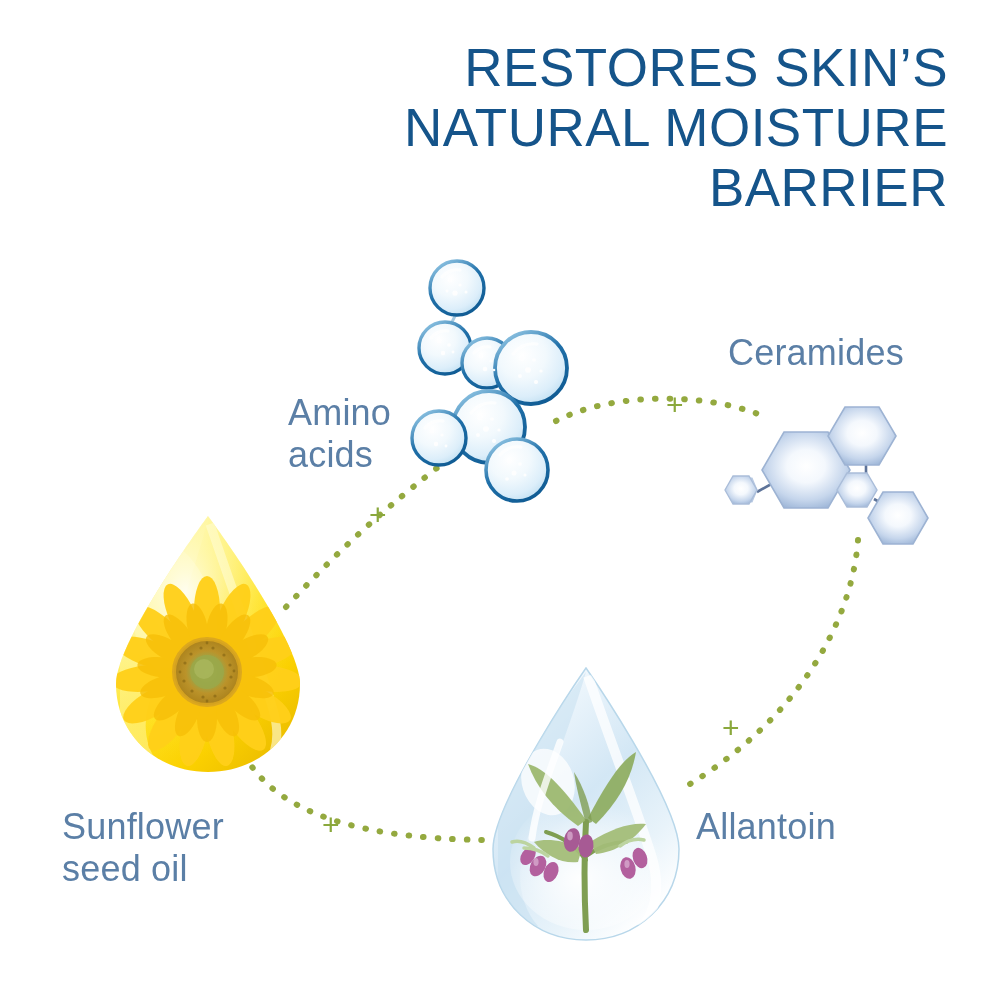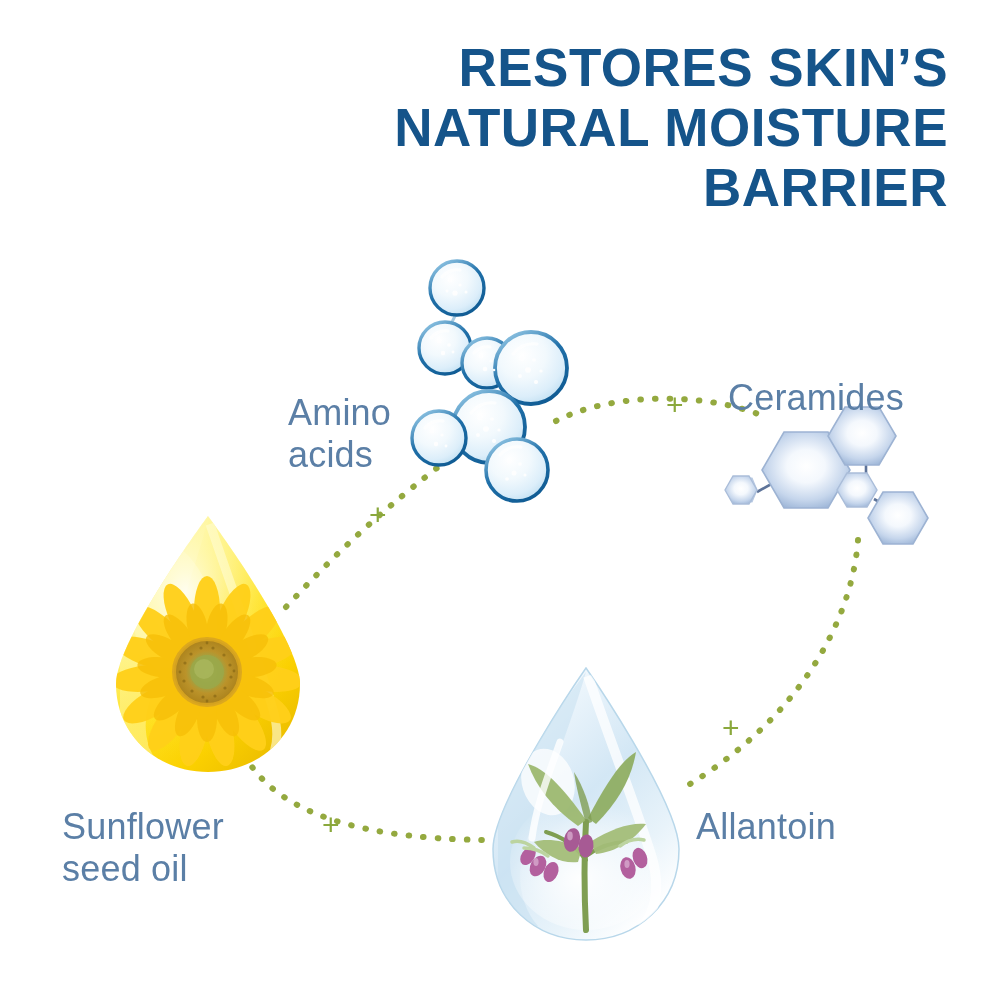--- a/index.html
+++ b/index.html
@@ -15,37 +15,37 @@
   
   #headline{
     position:absolute;
     right:52px;
     top:38px;
     width:620px;
     text-align:right;
     color:#15548a;
     font-size:53px;
     line-height:1.13;
-    font-weight:700;
+    font-weight:400;
     letter-spacing:0.5px;
     white-space:pre-line;
   }
 
   
   .ing-label{
     position:absolute;
     color:#5b7fa6;
     font-size:36px;
     line-height:1.18;
     font-weight:400;
     white-space:pre-line;
     letter-spacing:0.2px;
   }
   #label-amino{ left:288px; top:360px; text-align:left;margin-top:32px; }
-  #label-ceramides{ left:728px; top:332px; text-align:left;margin-top:45px; }
+  #label-ceramides{ left:728px; top:332px; text-align:left; }
   #label-sunflower{ left:62px; top:806px; text-align:left; }
   #label-allantoin{ left:688px; top:806px; text-align:left;margin-left:8px; }
 
   
   .layer{position:absolute;left:0;top:0;width:1000px;height:1000px;}
   #connectors{z-index:2;}
   #graphics{z-index:3;}
   #labels{z-index:5;}
 
   .plus{

